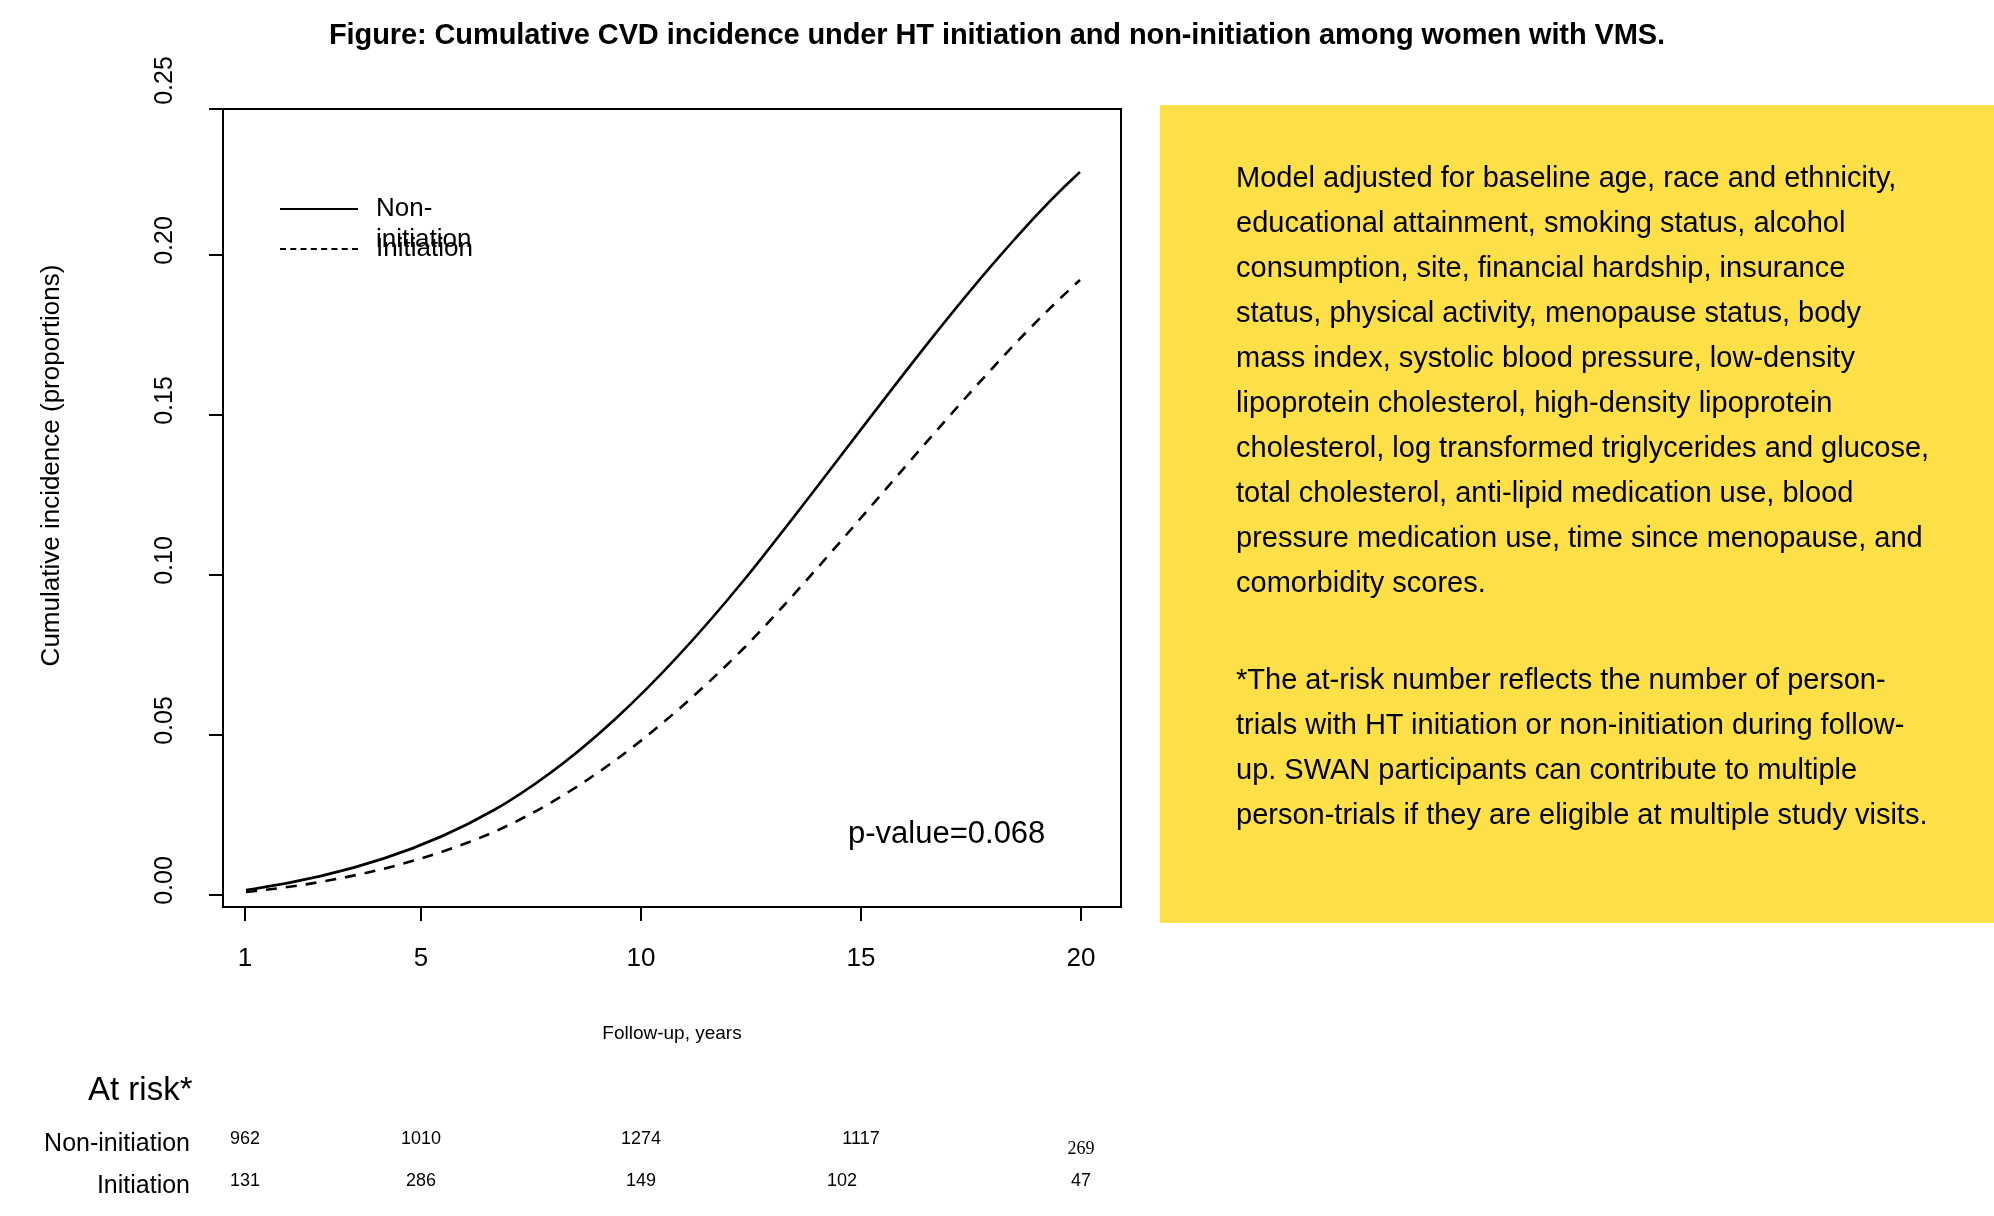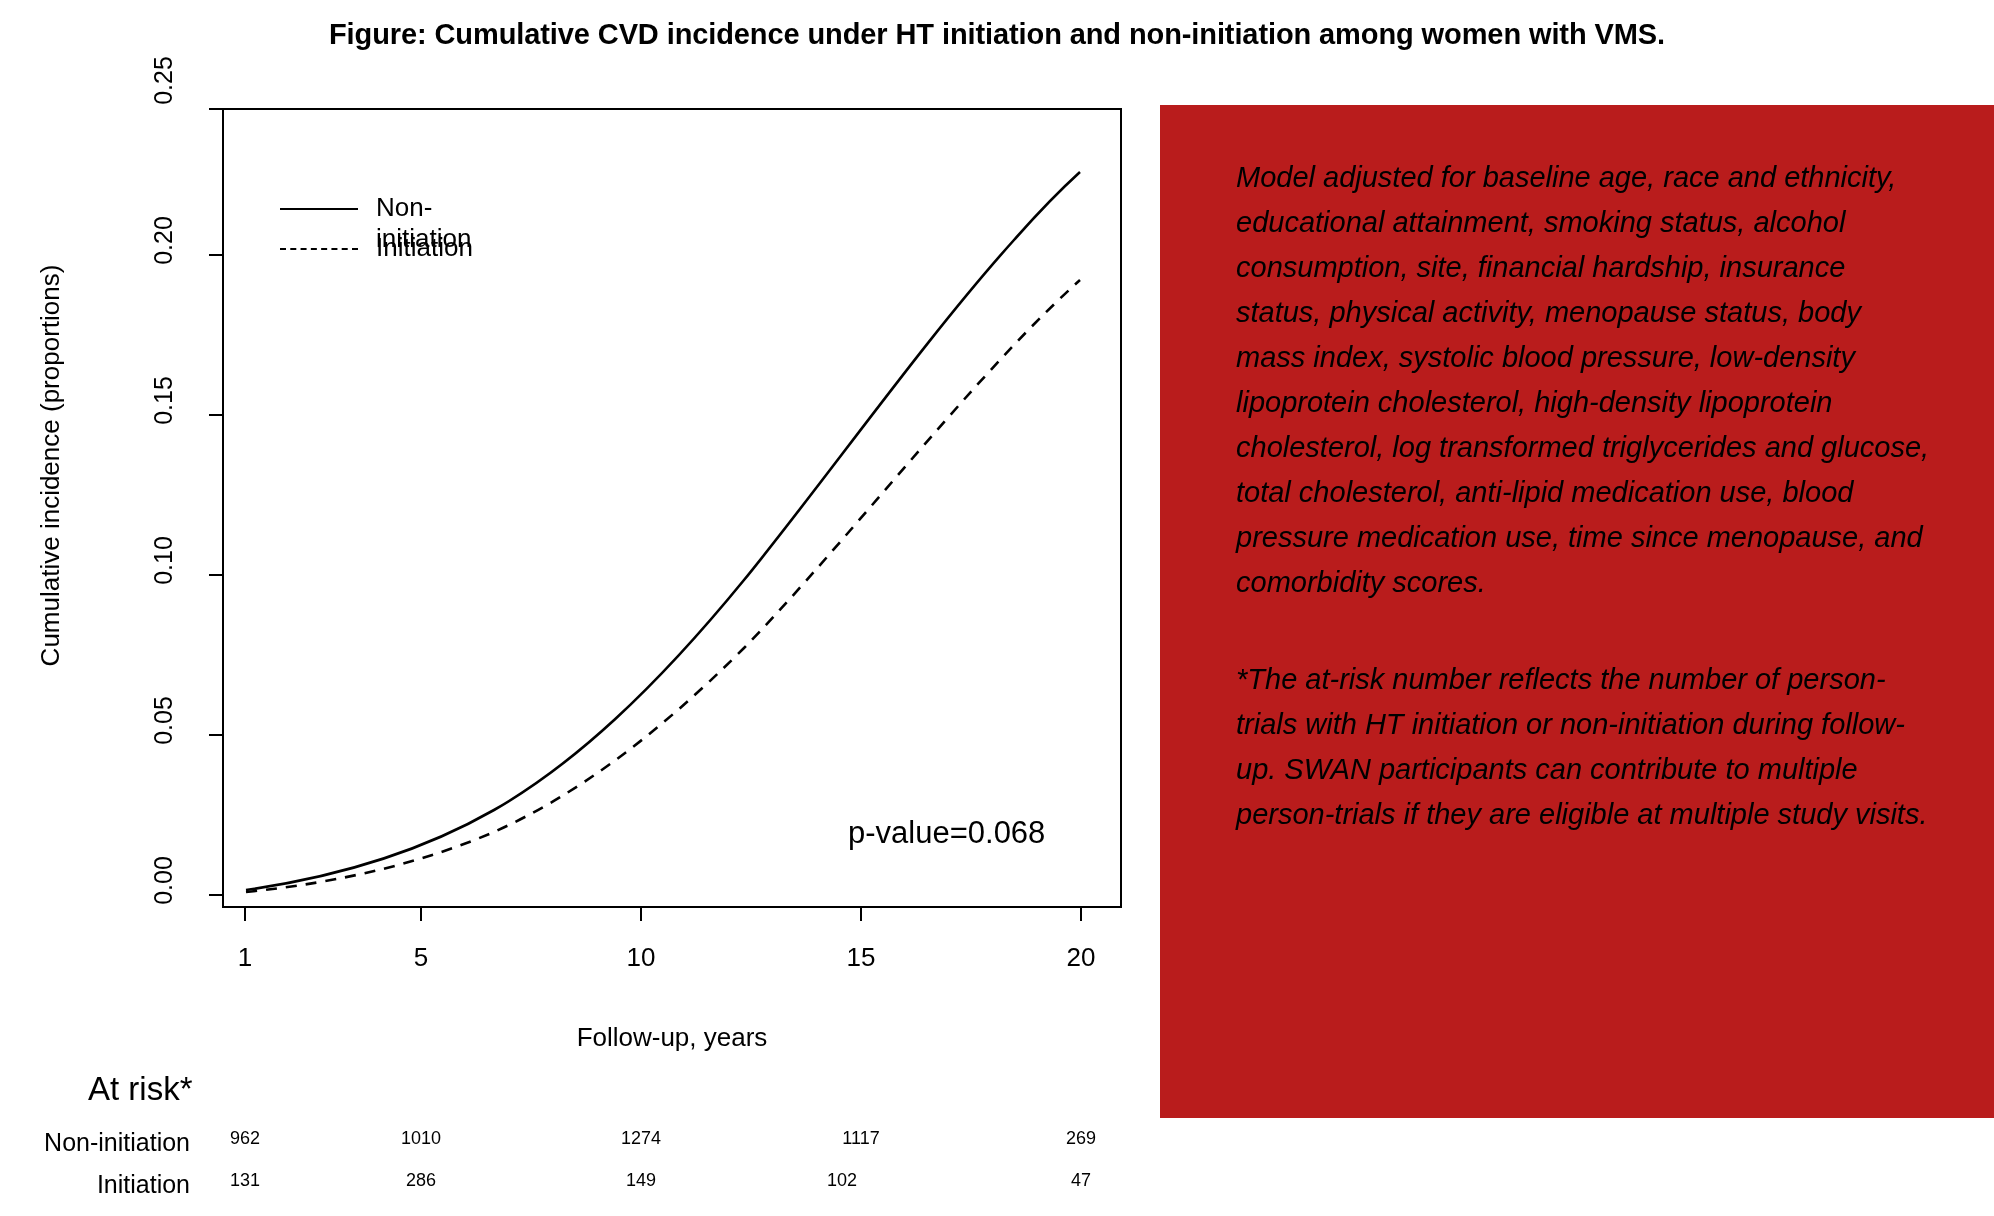--- a/index.html
+++ b/index.html
@@ -75,21 +75,21 @@
     background: #000;
   }
   .x-tick-label {
     position: absolute;
     font-size: 26px;
     width: 80px;
     text-align: center;
   }
   #x-axis-label {
     position: absolute;
-    font-size: 26px;
+    font-size: 19px;
     width: 900px;
     text-align: center;
     left: 222px;
     top: 952px;
   }
   #pvalue {
     position: absolute;
     font-size: 31px;
     left: 848px;
     top: 745px;
@@ -149,23 +149,22 @@
     width: 90px;
     text-align: center;
   }
 
   
   #note-panel {
     position: absolute;
     left: 1160px;
     top: 105px;
     width: 834px;
-    height: 1013px;
-    background: #b91c1c;
-    font-style: italic;
+    height: 818px;
+    background: #fde047;
   }
   #note-inner {
     position: absolute;
     left: 76px;
     top: 50px;
     width: 700px;
     font-size: 29px;
     line-height: 45px;
   }
   #note-second {
@@ -232,21 +231,21 @@
   <div id="x-axis-label">Follow-up, years</div>
 
   <div id="at-risk">
     <div id="at-risk-title">At risk*</div>
 
     <div class="risk-row-label" style="left:-10px; top:58px;">Non-initiation</div>
     <div class="risk-val" style="left:200px; top:58px;">962</div>
     <div class="risk-val" style="left:376px; top:58px;">1010</div>
     <div class="risk-val" style="left:596px; top:58px;">1274</div>
     <div class="risk-val" style="left:816px; top:58px;">1117</div>
-    <div class="risk-val" style="left:1036px; top:58px;">269</div>
+    <div class="risk-val" style="left:1036px; top:68px;font-family:Liberation Serif, serif;">269</div>
 
     <div class="risk-row-label" style="left:-10px; top:100px;">Initiation</div>
     <div class="risk-val" style="left:200px; top:100px;">131</div>
     <div class="risk-val" style="left:376px; top:100px;">286</div>
     <div class="risk-val" style="left:596px; top:100px;">149</div>
     <div class="risk-val" style="left:797px; top:100px;">102</div>
     <div class="risk-val" style="left:1036px; top:100px;">47</div>
   </div>
 
 </div>

